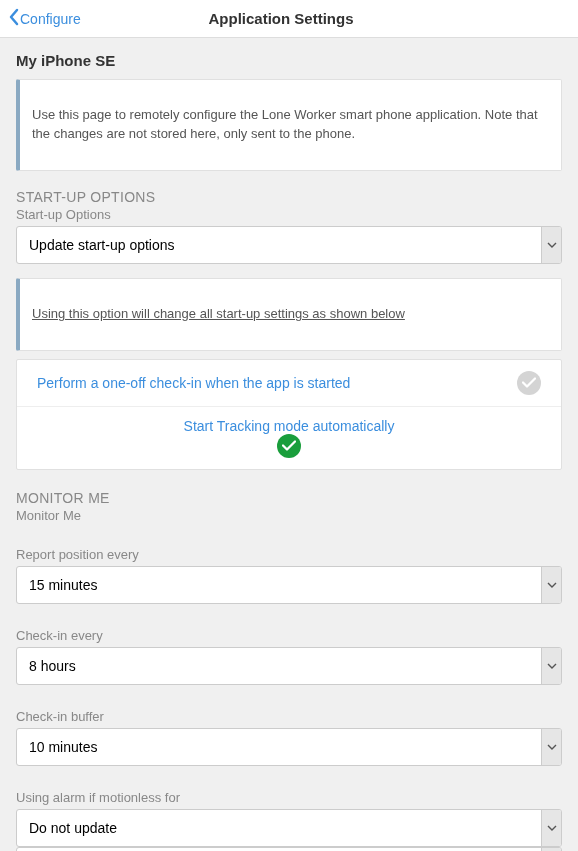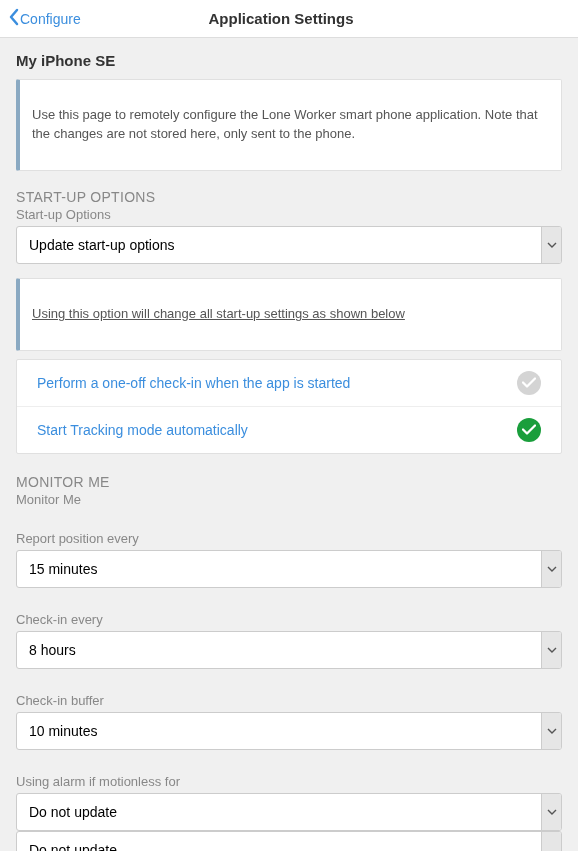--- a/index.html
+++ b/index.html
@@ -105,21 +105,21 @@
       margin-top: 0;
     }
     .list-item {
       display: flex;
       align-items: center;
       justify-content: space-between;
       padding: 11px 20px;
       border-bottom: 1px solid #eee;
       cursor: pointer;
     }
-    .list-item:last-child { border-bottom: none; }
+    .list-item:last-child { border-bottom: none; flex-direction: column; }
     .list-item .label {
       color: #3b8ede;
       font-size: 14px;
     }
     .check-circle {
       width: 24px; height: 24px;
       border-radius: 50%;
       display: flex; align-items: center; justify-content: center;
       flex-shrink: 0;
     }

